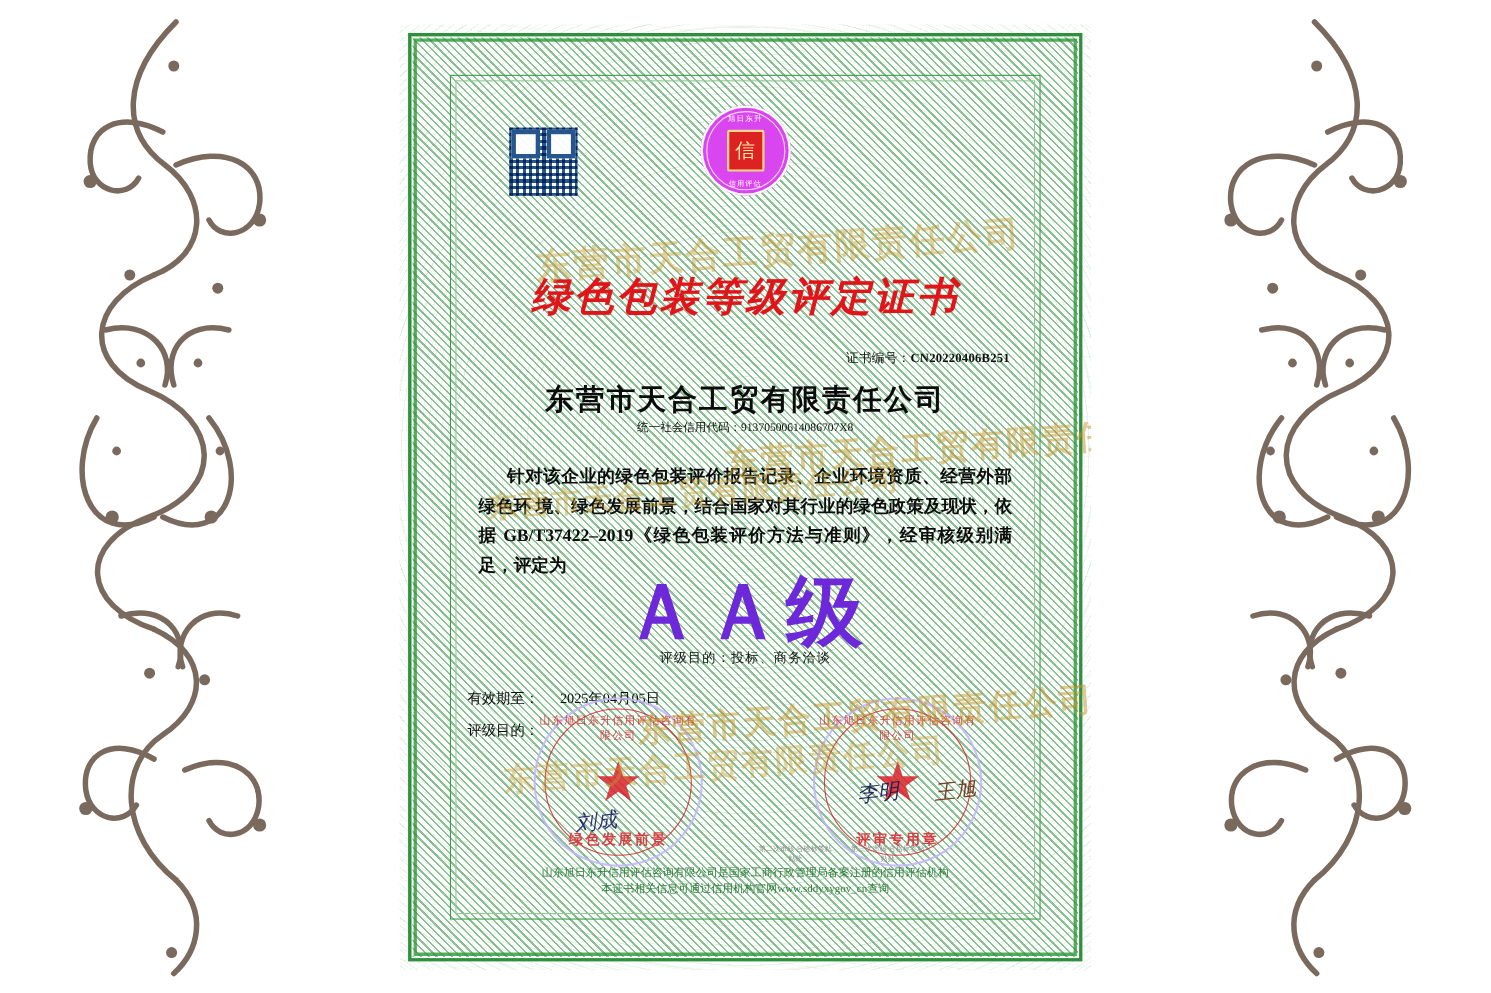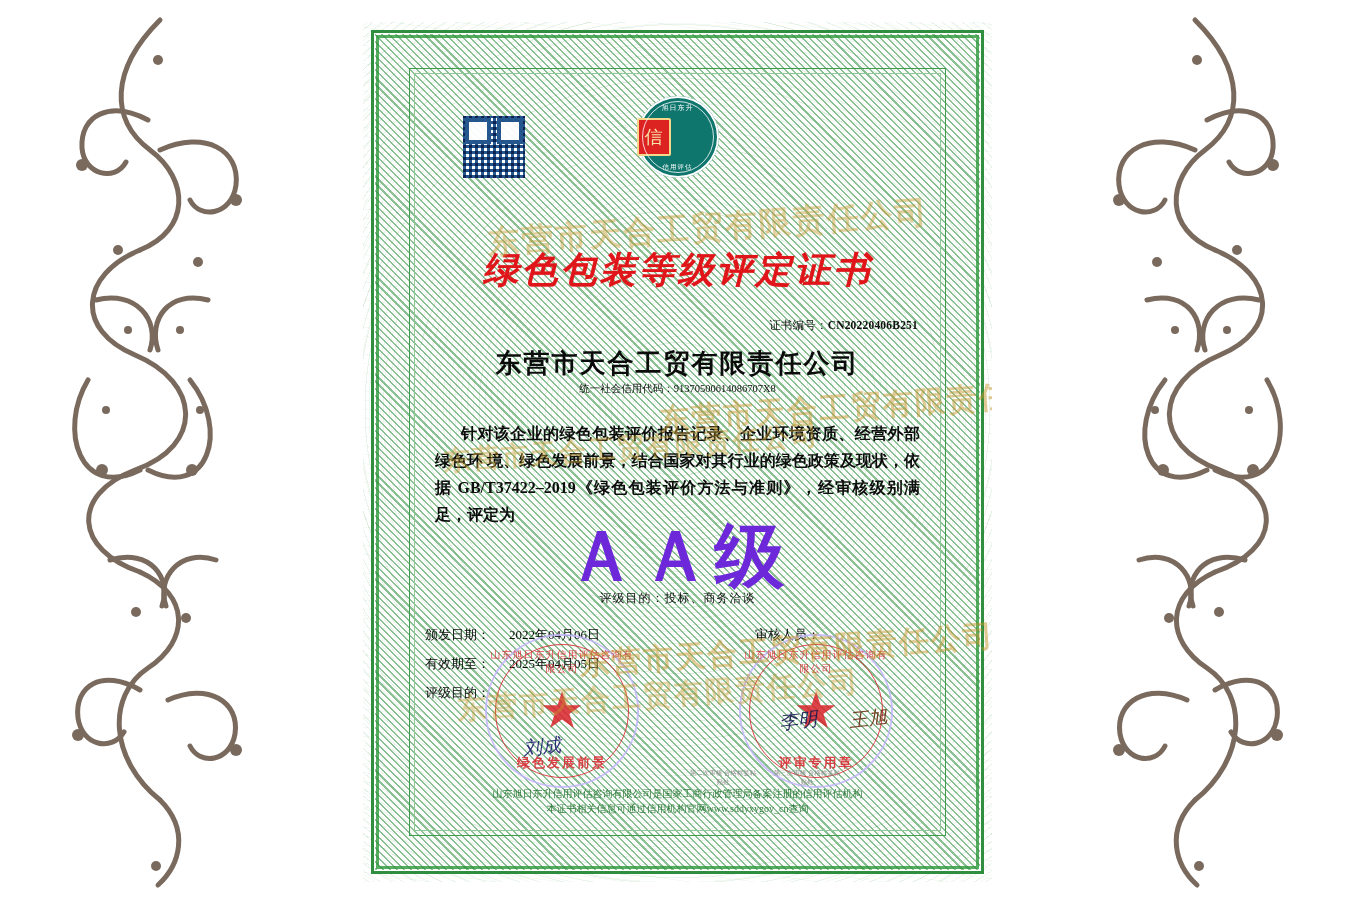--- a/index.html
+++ b/index.html
@@ -72,22 +72,22 @@
   .qr::before,.qr::after{
     content:"";position:absolute;width:18px;height:18px;border:4px solid #1c4f8a;background:#fff;
   }
   .qr::before{left:2px;top:2px;}
   .qr::after{right:2px;top:2px;}
 
   
   .emblem{
     position:absolute;left:50%;top:18px;transform:translateX(-50%);
     width:82px;height:82px;border-radius:50%;
-    background:#0f766e;
-    display:flex;align-items:center;
+    background:#d946ef;
+    display:flex;align-items:center;justify-content:center;
     box-shadow:0 0 0 2px #ffffff inset;
   }
   .emblem .ring{
     position:absolute;inset:5px;border-radius:50%;border:1px solid rgba(255,255,255,.8);
   }
   .emblem .mark{
     width:30px;height:34px;background:#d22;border:2px solid #f5d78a;border-radius:2px;
     display:flex;align-items:center;justify-content:center;color:#f7e3a5;font-size:18px;line-height:1;
   }
   .emblem .toptext{
@@ -315,25 +315,20 @@
       <span class="l1">针对该企业的绿色包装评价报告记录、企业环境资质、经营外部绿色环</span>
       <span class="l2">境、绿色发展前景，结合国家对其行业的绿色政策及现状，依据</span>
       <span class="l3">GB/T37422–2019《绿色包装评价方法与准则》，经审核级别满足，评定为</span>
     </div>
 
     <div class="grade">ＡＡ级</div>
     <div class="purpose">评级目的：投标、商务洽谈</div>
 
     <div class="fields">
       <div class="field-row">
-        <span class="f-label">颁发日期：</span>
-        <span class="f-value">2022年04月06日</span>
-        <span class="f-right-label">审核人员：</span>
-      </div>
-      <div class="field-row">
         <span class="f-label">有效期至：</span>
         <span class="f-value">2025年04月05日</span>
       </div>
       <div class="field-row">
         <span class="f-label">评级目的：</span>
       </div>
     </div>
 
     <div class="seal seal-left">
       <div class="inner-ring"></div>

